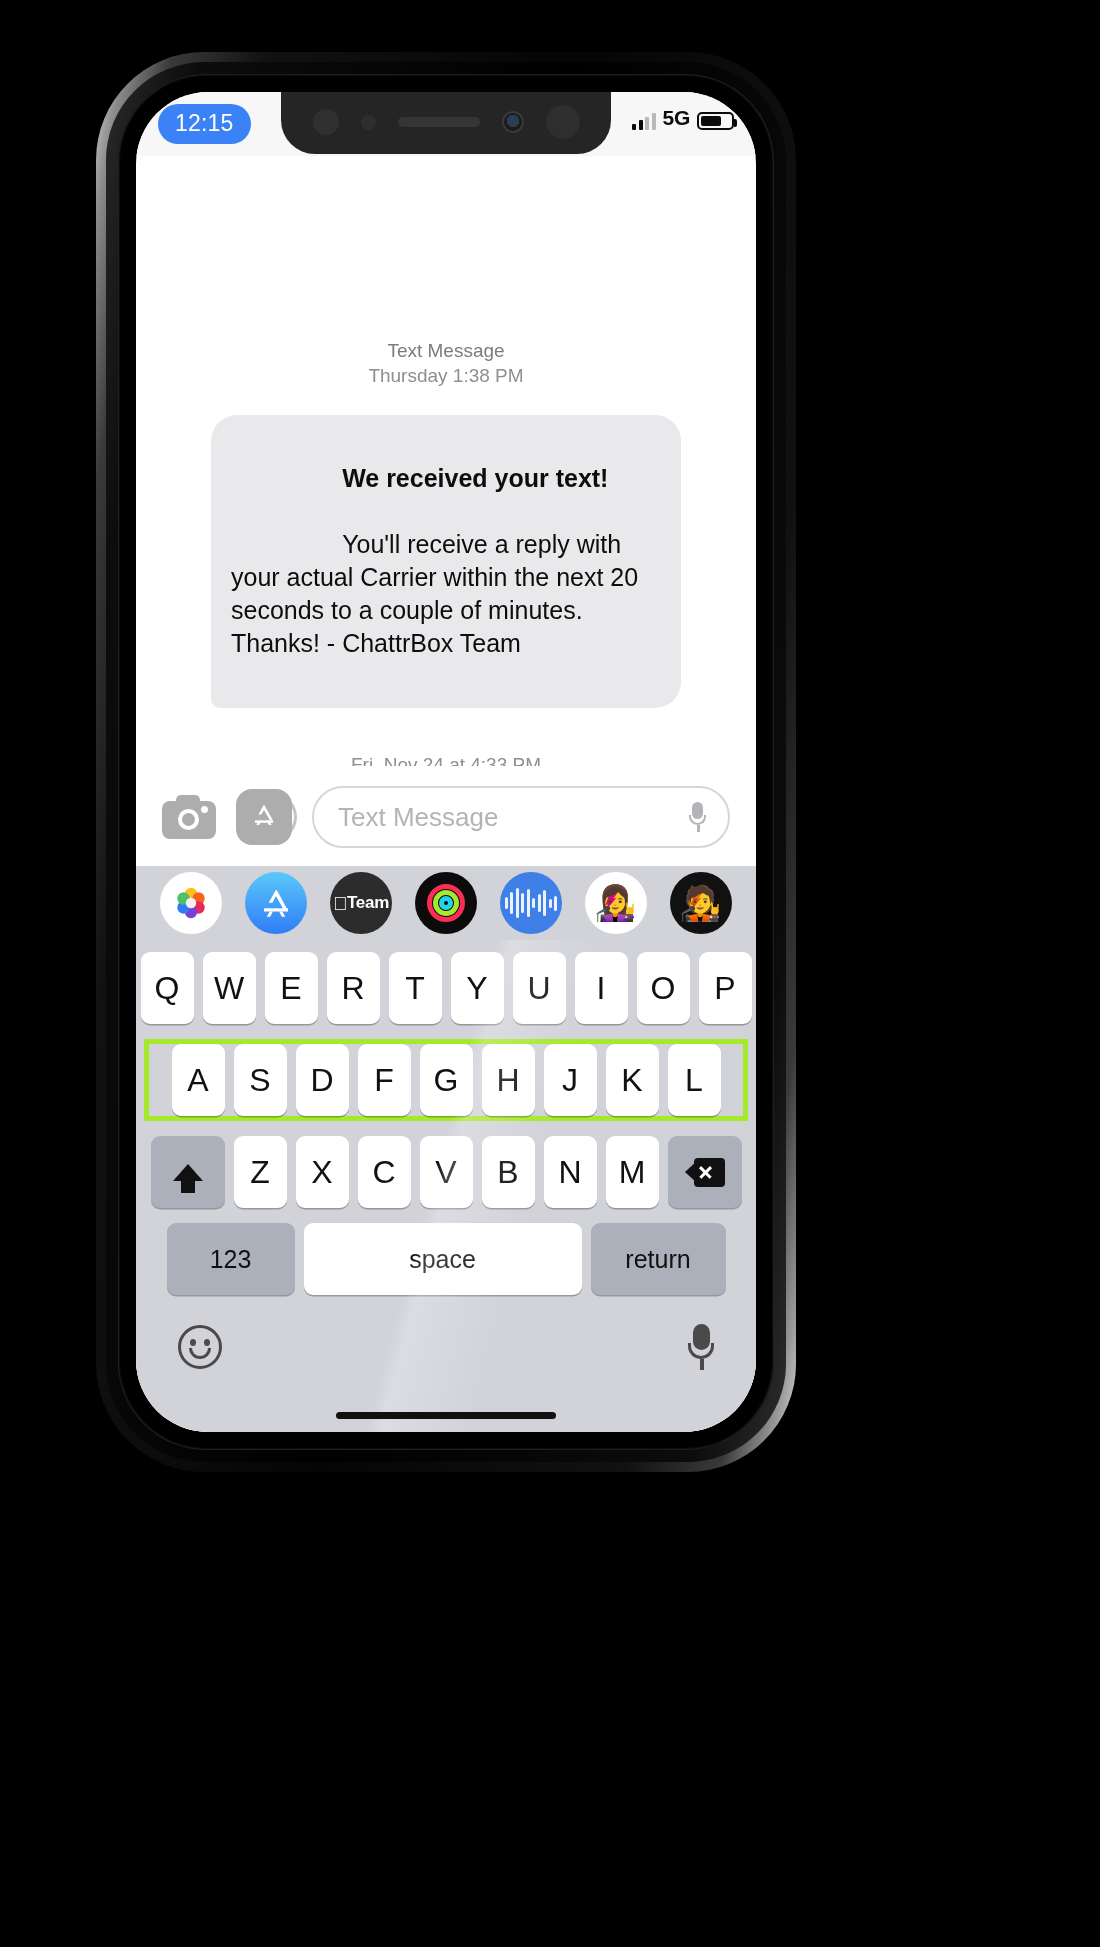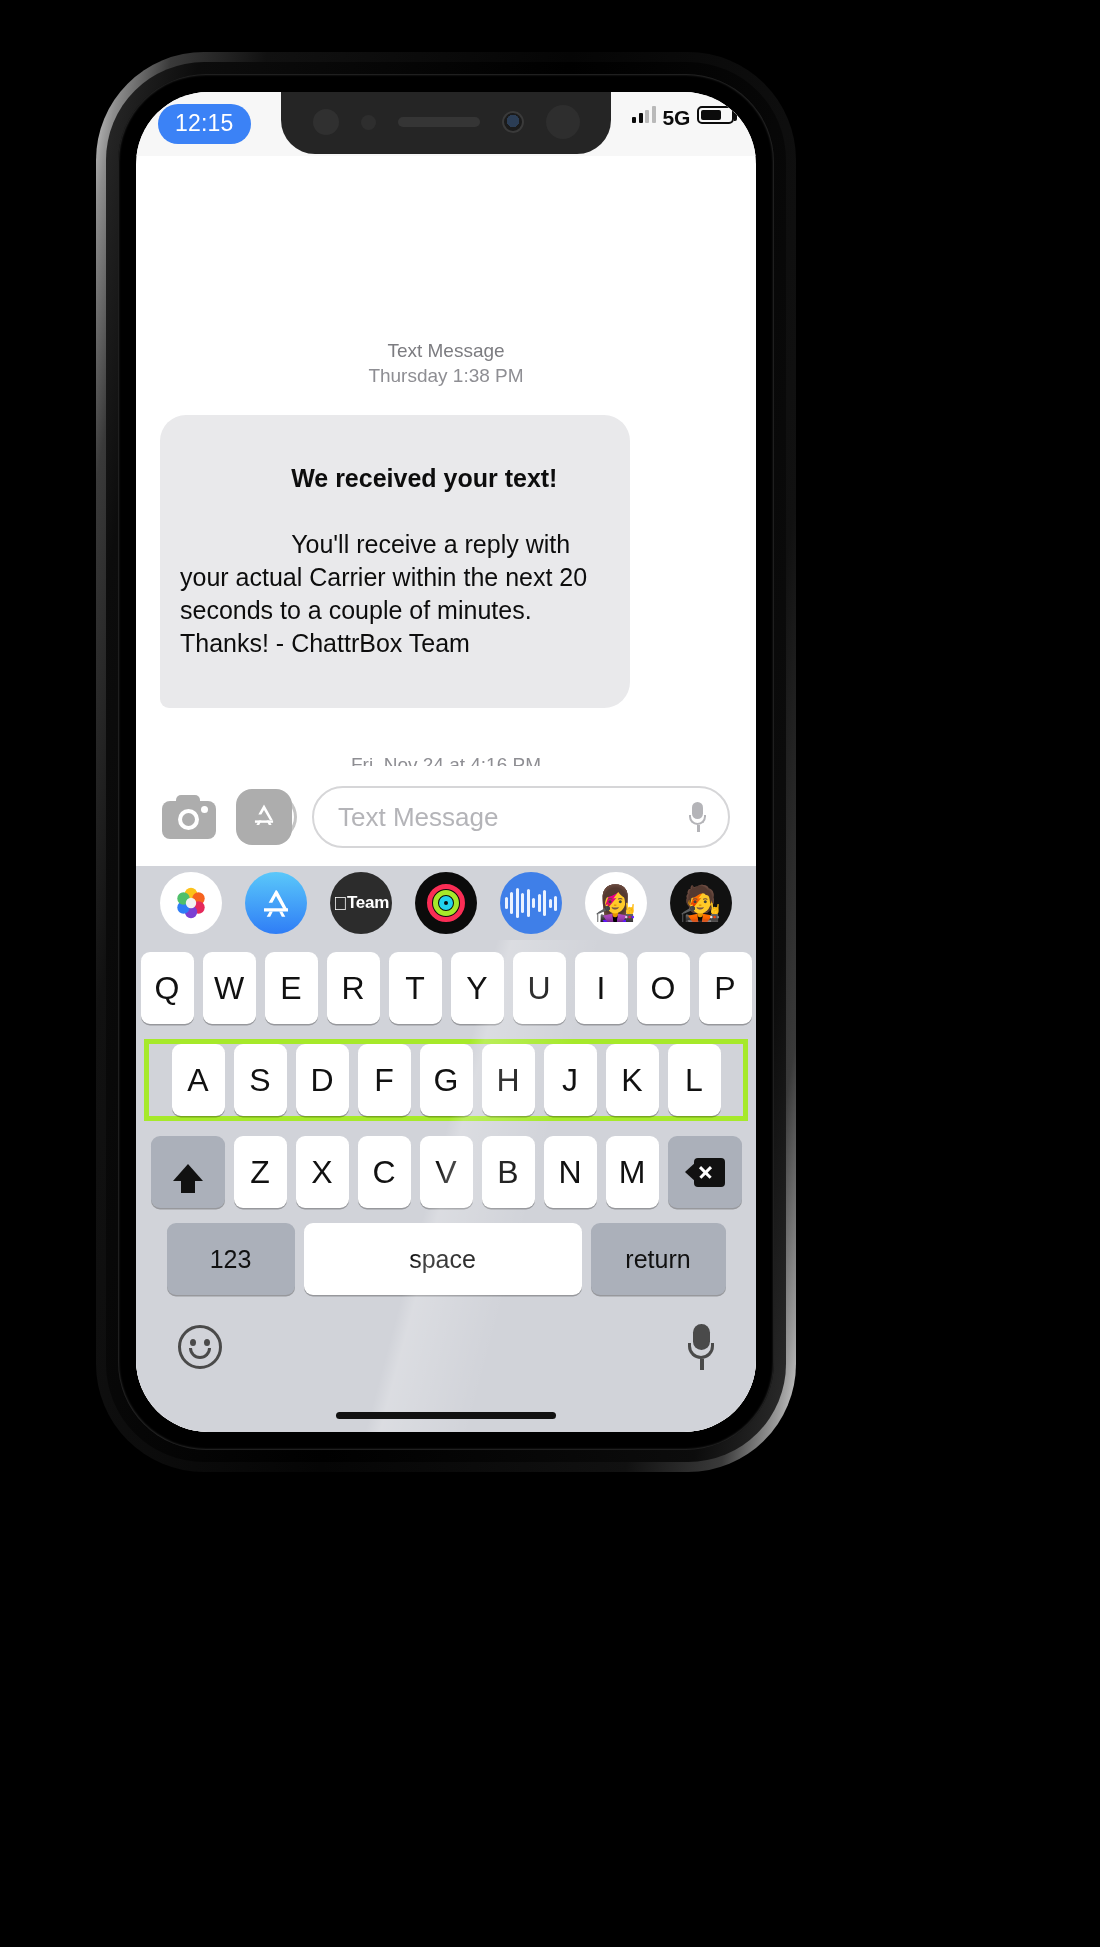--- a/index.html
+++ b/index.html
@@ -71,21 +71,21 @@
   .time-pill {
     position: absolute; left: 22px; top: 12px;
     background: #3b82f6; color: #fff;
     font-size: 23px; font-weight: 500;
     padding: 6px 17px 7px; border-radius: 22px;
     letter-spacing: .2px;
     z-index: 9;
   }
   .status-right {
     position: absolute; right: 22px; top: 14px;
-    display: flex; align-items: flex-start; gap: 7px;
+    display: flex; align-items: flex-end; gap: 7px;
     z-index: 9;
   }
   .sig { display: flex; align-items: flex-end; gap: 2.5px; height: 17px; }
   .sig i { display: block; width: 4px; background: #0b0b0b; border-radius: 1px; }
   .sig i:nth-child(1){ height: 6px; }
   .sig i:nth-child(2){ height: 10px; }
   .sig i:nth-child(3){ height: 13px; background:#b9b9b9; }
   .sig i:nth-child(4){ height: 17px; background:#b9b9b9; }
   .net-label { font-size: 21px; font-weight: 600; color: #0b0b0b; letter-spacing: -.3px; }
   .batt { position: relative; width: 37px; height: 18px; border: 2px solid #0b0b0b; border-radius: 5px; }
@@ -124,21 +124,21 @@
   
   .thread {
     position: absolute; left: 0; top: 220px; right: 0; bottom: 0;
     background: #ffffff;
     padding: 26px 24px 0;
   }
   .stamp { text-align: center; color: #8e8e93; font-size: 19px; line-height: 1.34; margin-bottom: 26px; }
   .stamp .strong { color: #7c7c80; }
 
   .row { display: flex; margin-bottom: 10px; }
-  .row.left { justify-content: flex-start; }
+  .row.left { justify-content: center; }
   .row.right { justify-content: flex-end; }
 
   .bubble {
     position: relative; max-width: 470px;
     padding: 14px 20px 15px;
     border-radius: 26px;
     font-size: 25px; line-height: 1.32;
     word-wrap: break-word; white-space: pre-wrap;
   }
   .bubble.recv { background: #e9e9eb; color: #0d0d0d; border-bottom-left-radius: 9px; }
@@ -313,21 +313,21 @@
               <div>Thursday 1:38 PM</div>
             </div>
 
             <div class="row left">
               <div class="bubble recv">
                 <b>We received your text!</b><br>
                 <span>You'll receive a reply with your actual Carrier within the next 20 seconds to a couple of minutes. Thanks! - ChattrBox Team</span>
               </div>
             </div>
 
-            <div class="stamp mid">Fri, Nov 24 at 4:16 PM</div>
+            <div class="stamp mid">Fri, Nov 24 at 4:33 PM</div>
 
             <div class="row right">
               <div class="bubble sent">Ok, awesome. I can't wait to try the free text service!</div>
             </div>
           </div>
 
           <div class="inputbar">
             <div class="cam-icon">
               <span class="cam-hump"></span>
                 <span class="cam-body"></span>

